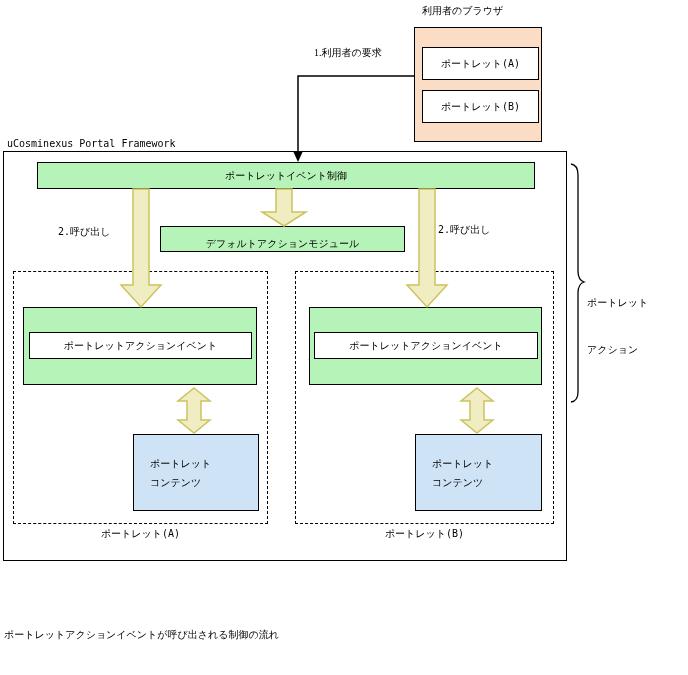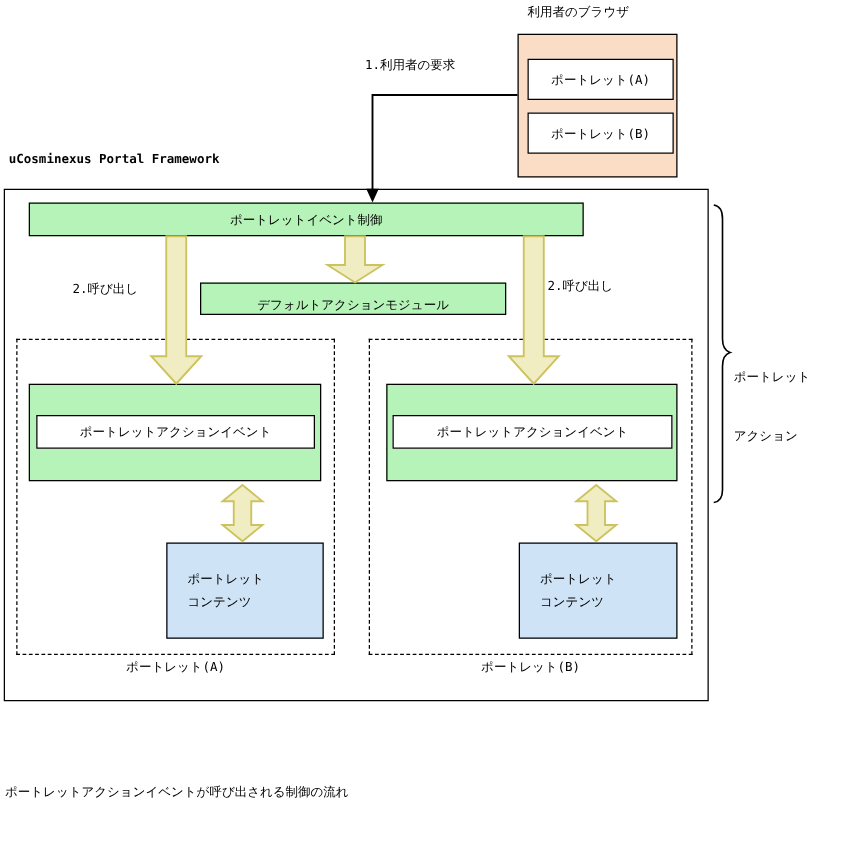--- a/index.html
+++ b/index.html
@@ -29,26 +29,26 @@
 
   <div class="label" style="left:422px;top:3px;">利用者のブラウザ</div>
   <div class="box peach" style="left:414px;top:27px;width:128px;height:115px;"></div>
   <div class="box white center" style="left:422px;top:47px;width:117px;height:33px;">
     <span>ポートレット(A)</span>
   </div>
   <div class="box white center" style="left:422px;top:90px;width:117px;height:33px;">
     <span>ポートレット(B)</span>
   </div>
 
-  <div class="label" style="left:292px;top:45px;">1.利用者の要求</div>
+  <div class="label" style="left:314px;top:45px;font-family:Liberation Serif, serif;">1.利用者の要求</div>
 
-  <div class="label" style="left:7px;top:120px;font-weight:bold;">uCosminexus Portal Framework</div>
+  <div class="label" style="left:7px;top:136px;">uCosminexus Portal Framework</div>
   <div class="box" style="left:3px;top:151px;width:564px;height:410px;background:transparent;"></div>
 
-  <div class="box green center" style="left:23px;top:162px;width:444px;height:27px;">
+  <div class="box green center" style="left:37px;top:162px;width:498px;height:27px;">
     <span>ポートレットイベント制御</span>
   </div>
 
   <div class="box green center" style="left:160px;top:226px;width:245px;height:26px;align-items:flex-end;">
     <span>デフォルトアクションモジュール</span>
   </div>
 
   <div class="label" style="left:58px;top:224px;">2.呼び出し</div>
   <div class="label" style="left:438px;top:222px;">2.呼び出し</div>
 

